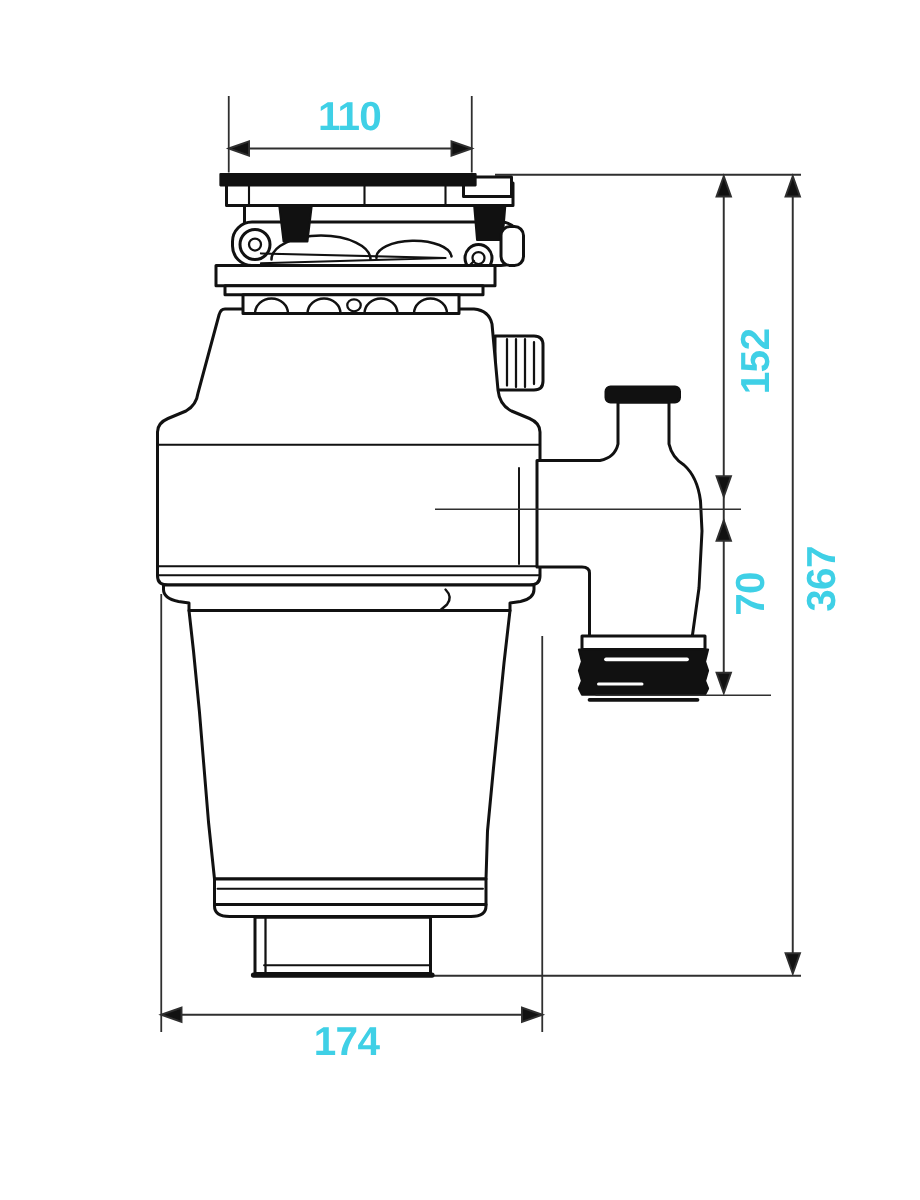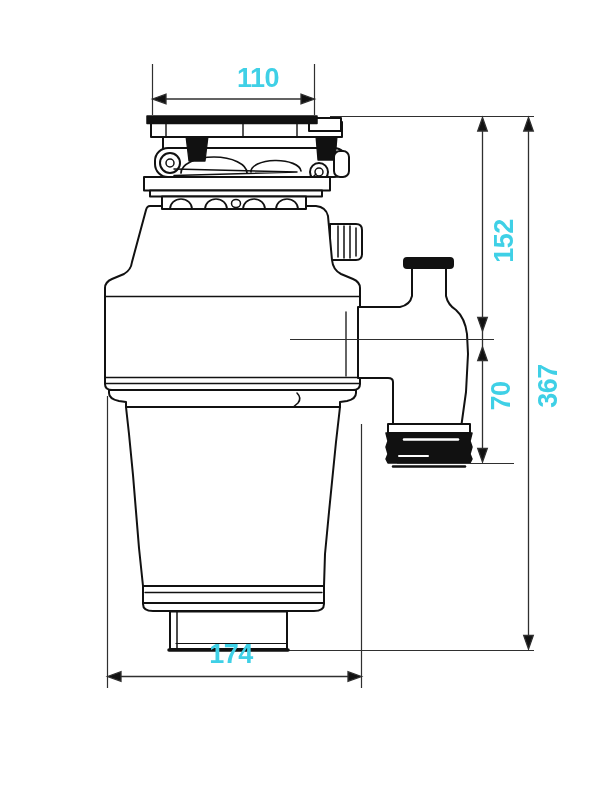--- a/index.html
+++ b/index.html
@@ -129,19 +129,19 @@
       </g>
 
       <g>
         <line x1="110" y1="676.5" x2="359" y2="676.5"></line>
         <polygon points="107.5,676.5 121,671.7 121,681.3"></polygon>
         <polygon points="361.5,676.5 348,671.7 348,681.3"></polygon>
       </g>
     </g>
   </svg>
 
-  <span class="dim-label" style="left:233px;top:78px;margin-left:25px;">110</span>
+  <span class="dim-label" style="left:233px;top:78px;">110</span>
   <span class="dim-label v" style="left:504px;top:241px;">152</span>
   <span class="dim-label v" style="left:501px;top:396px;">70</span>
   <span class="dim-label v" style="left:548px;top:386px;">367</span>
-  <span class="dim-label" style="left:231px;top:654px;">174</span>
+  <span class="dim-label" style="left:231px;top:695px;">174</span>
 
 </div>
 
 </body></html>

